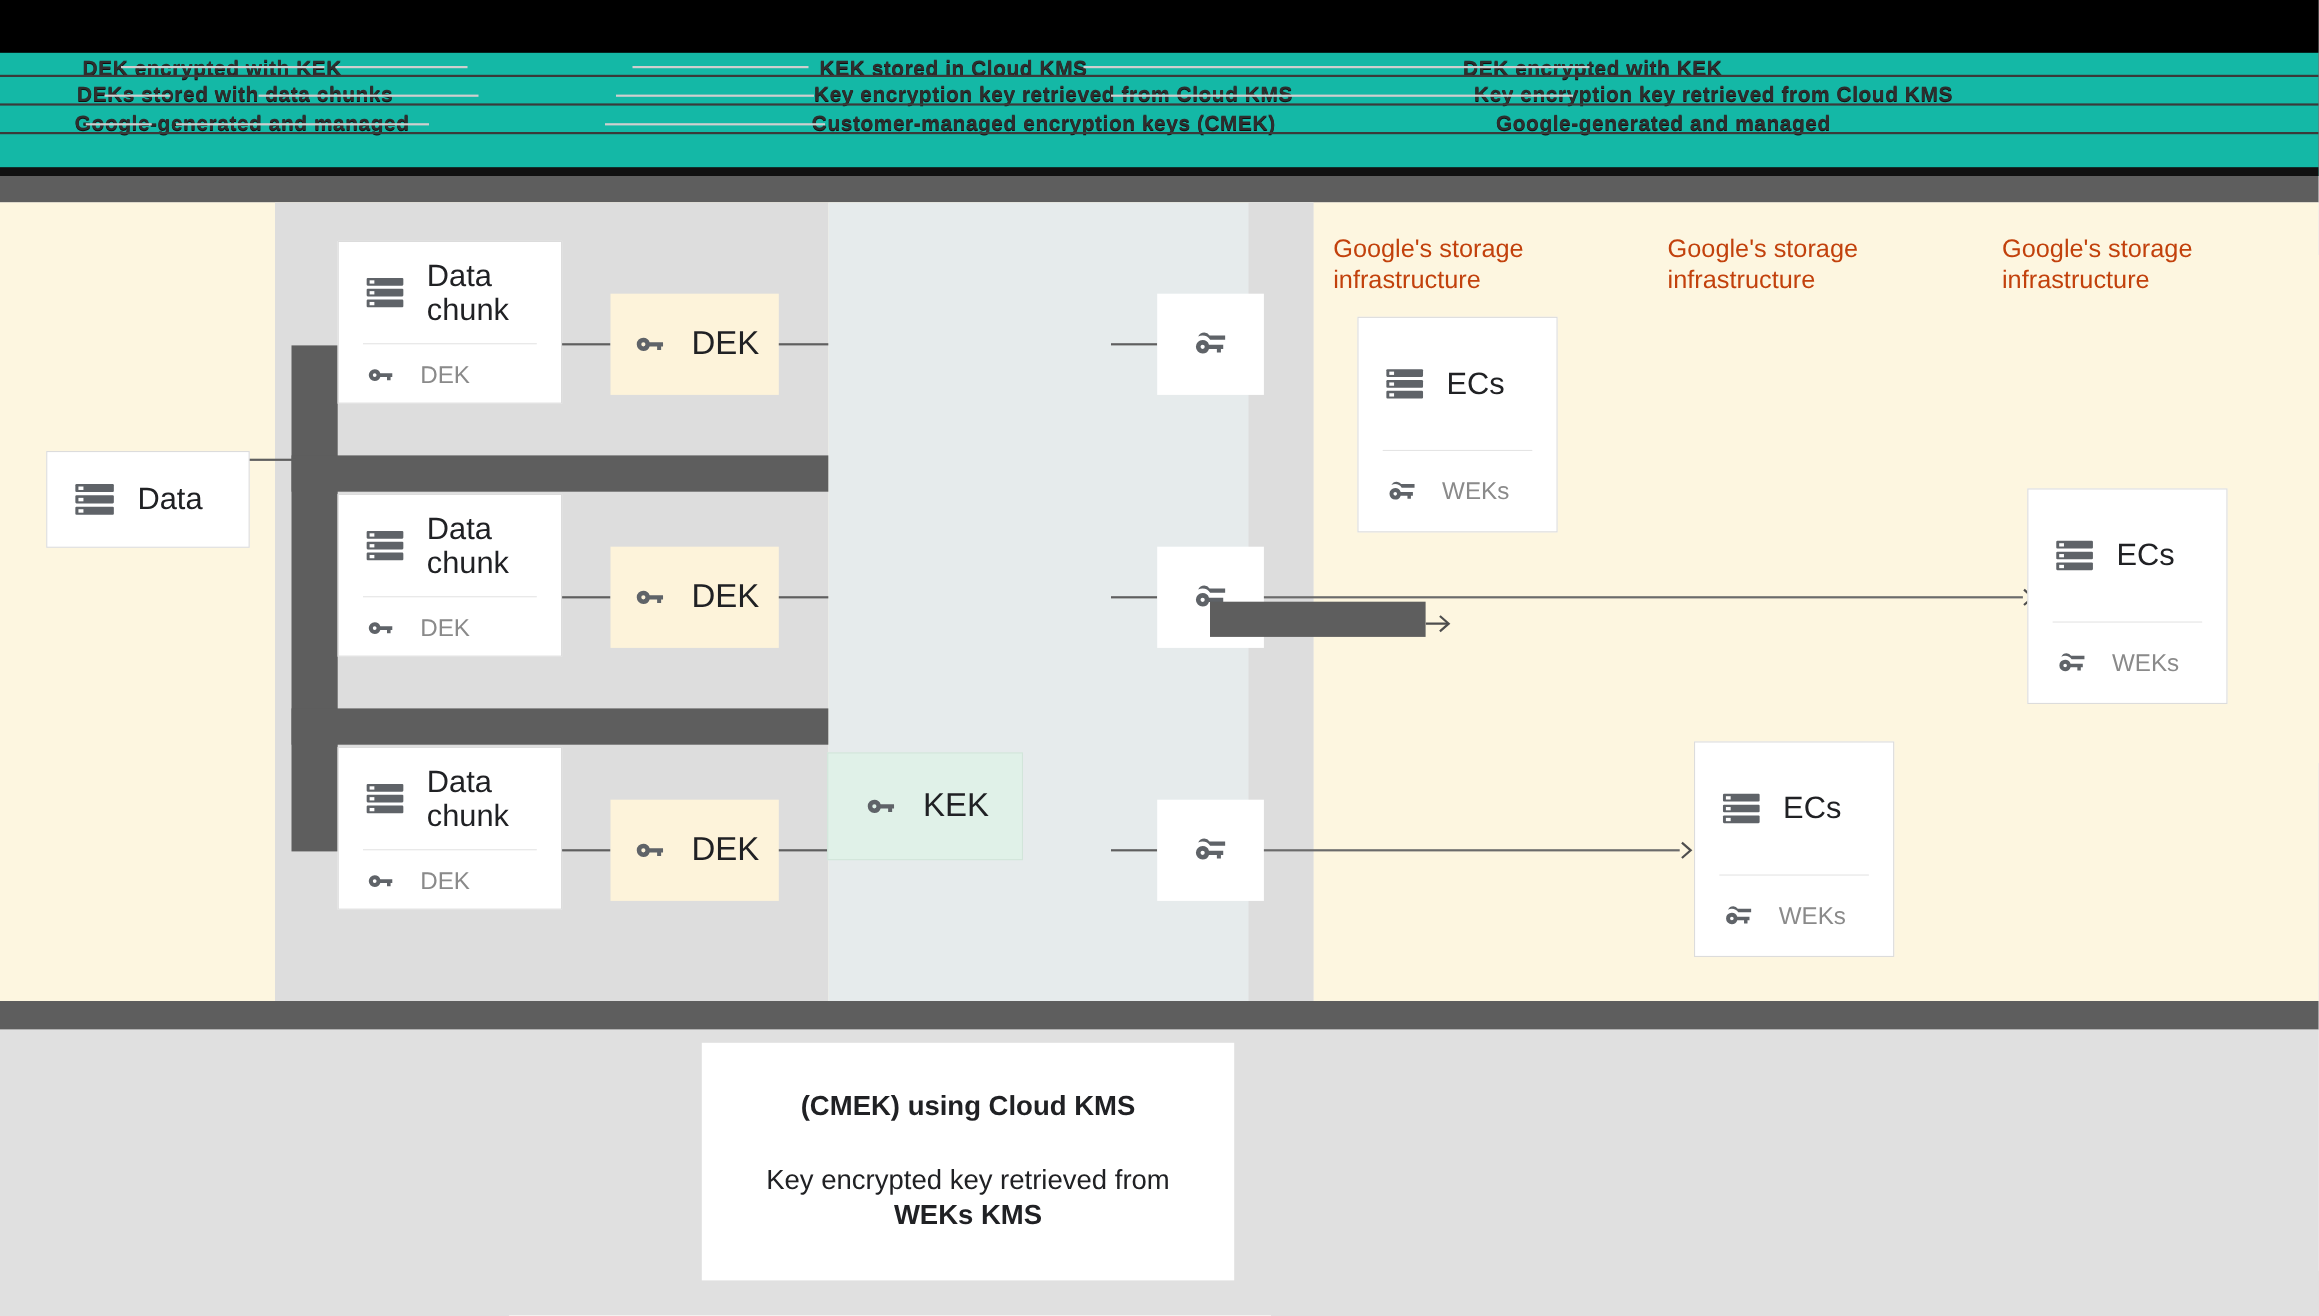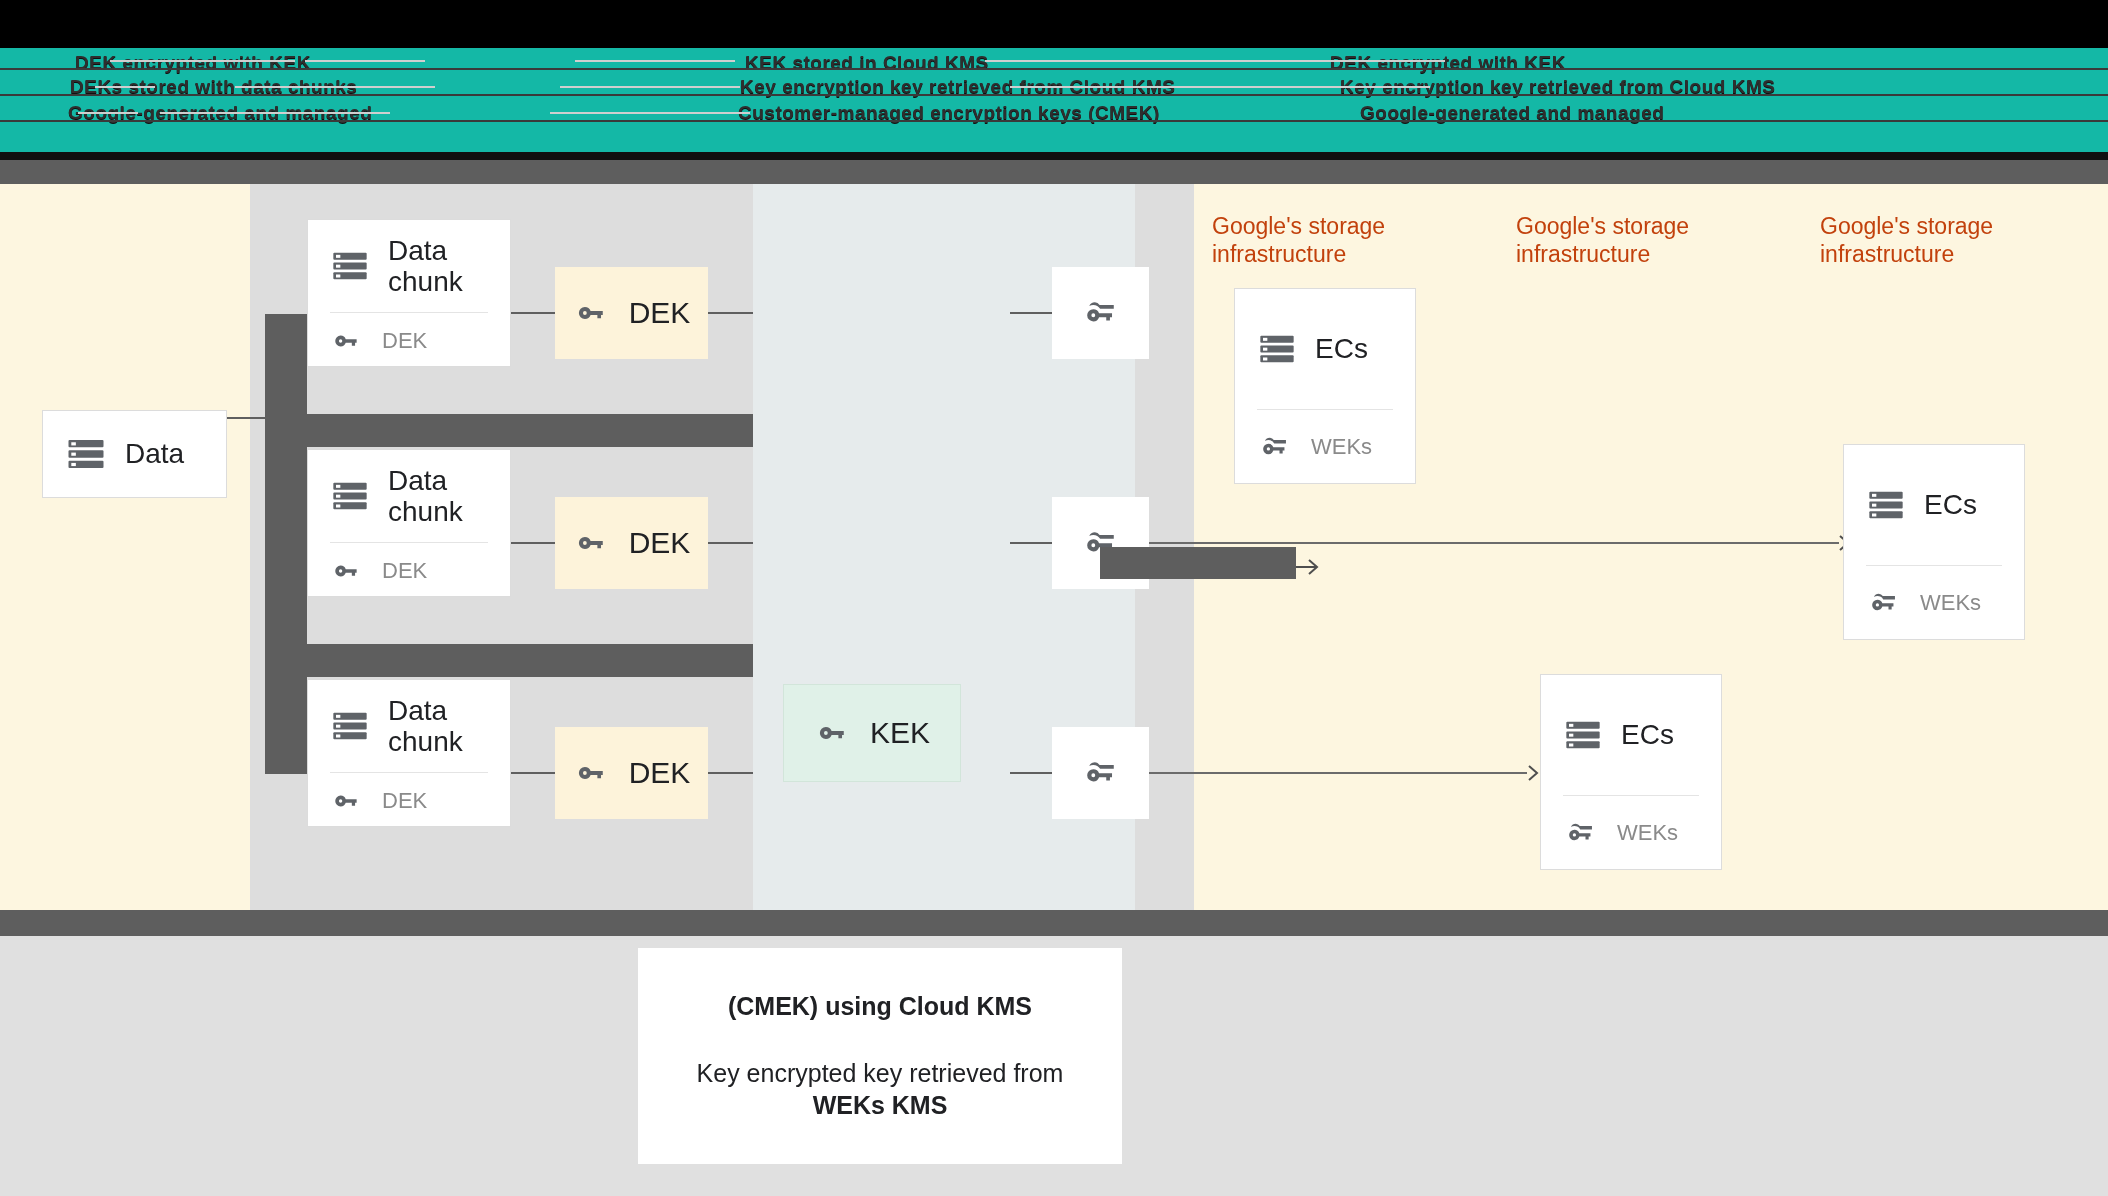--- a/index.html
+++ b/index.html
@@ -321,21 +321,21 @@
           <path d="M7.5 8.2a3.8 3.8 0 1 0 0 7.6 3.8 3.8 0 0 0 3.6-2.6h4.3v2.1h2.3v-2.1h1.1v-2.4h-7.7A3.8 3.8 0 0 0 7.5 8.2zm0 2.6a1.2 1.2 0 1 1 0 2.4 1.2 1.2 0 0 1 0-2.4z" fill="#5f6368"></path>
         </svg>
       </span>
       <span class="keybox-label">DEK</span>
     </div>
 
     <div class="conn" style="left:708px;top:128px;width:45px;"></div>
     <div class="conn" style="left:708px;top:358px;width:45px;"></div>
     <div class="conn" style="left:708px;top:588px;width:45px;"></div>
 
-    <div class="keybox kek" style="left:783px;top:500px;width:176px;height:96px;">
+    <div class="keybox kek" style="left:752px;top:500px;width:176px;height:96px;">
       <span>
         <svg width="38" height="38" viewBox="0 0 24 24" aria-hidden="true">
           <path d="M7.5 8.2a3.8 3.8 0 1 0 0 7.6 3.8 3.8 0 0 0 3.6-2.6h4.3v2.1h2.3v-2.1h1.1v-2.4h-7.7A3.8 3.8 0 0 0 7.5 8.2zm0 2.6a1.2 1.2 0 1 1 0 2.4 1.2 1.2 0 0 1 0-2.4z" fill="#5f6368"></path>
         </svg>
       </span>
       <span class="keybox-label">KEK</span>
     </div>
 
     <div class="conn" style="left:1010px;top:128px;width:42px;"></div>
     <div class="conn" style="left:1010px;top:358px;width:42px;"></div>

